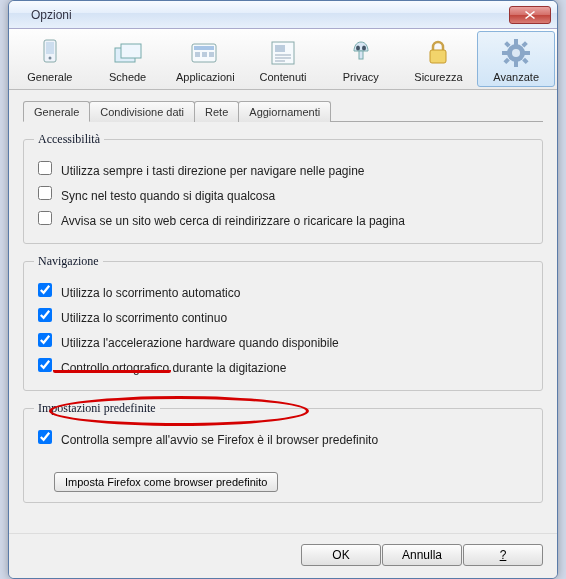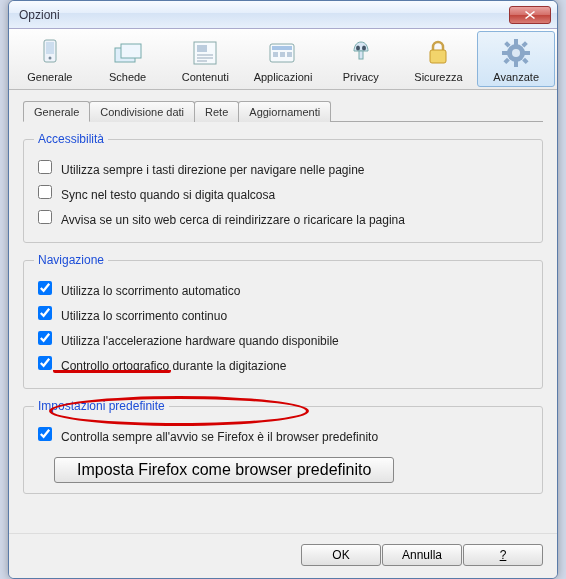--- a/index.html
+++ b/index.html
@@ -25,21 +25,21 @@
     display: flex;
     flex-direction: column;
     overflow: hidden;
   }
   .titlebar {
     height: 28px;
     background: linear-gradient(to bottom, #f8fbff 0%, #e4eefb 45%, #d5e3f5 46%, #e7f0fb 100%);
     border-bottom: 1px solid #aac;
     display: flex;
     align-items: center;
-    padding: 0 6px 0 10px;
+    padding: 0 6px 0 22px;
     border-radius: 5px 5px 0 0;
   }
   .title-text { color: #334; flex: 1; }
   .close-btn {
     width: 42px; height: 18px;
     background: linear-gradient(to bottom, #e9a3a0 0%, #d46f69 49%, #c0443b 50%, #d97c75 100%);
     border: 1px solid #933;
     border-radius: 3px;
     display: flex; align-items: center; justify-content: center;
     color: #fff; font-weight: bold; font-size: 11px;
@@ -100,45 +100,45 @@
     margin: 10px 14px;
     overflow: hidden;
   }
   fieldset {
     border: 1px solid #c8c8c8;
     border-radius: 3px;
     margin: 0 0 10px 0;
     padding: 6px 10px 10px 10px;
     background: #f0f0f0;
   }
-  legend { font-size: 12px; color: #1d4ed8; padding: 0 4px; }
+  legend { font-size: 12px; color: #0f172a; padding: 0 4px; font-family: Liberation Serif, serif; }
   .chk-row {
     display: flex; align-items: flex-end; gap: 6px;
     margin: 5px 0;
   }
   .chk-row input[type=checkbox] { width: 14px; height: 14px; }
   .chk-row label { font-size: 12px; color: #222; }
   .btn {
     padding: 3px 14px;
     background: linear-gradient(to bottom,#fdfdfd,#e1e1e1);
     border: 1px solid #888;
     border-radius: 3px;
     font-size: 12px;
     cursor: pointer;
     min-width: 80px;
   }
   .default-btn {
-    padding: 3px 22px;
+    padding: 3px 10px;
     background: linear-gradient(to bottom,#fdfdfd,#e4e4e4);
     border: 1px solid #888;
     border-radius: 3px;
-    font-size: 16px;
+    font-size: 11px;
     cursor: pointer;
     margin-left: 20px;
-    margin-top: 8px;
+    margin-top: 20px;
   }
   .dialog-buttons {
     display: flex;
     justify-content: flex-end;
     gap: 1px;
     padding: 10px 14px 12px;
     border-top: 1px solid #ddd;
     background: #f0f0f0;
   }
   
@@ -188,41 +188,41 @@
       <div class="tool-icon">
         <svg width="30" height="26">
             <rect x="2" y="8" width="20" height="14" fill="#dfeefa" stroke="#7aa"></rect>
             <rect x="8" y="4" width="20" height="14" fill="#eef6fd" stroke="#7aa"></rect>
           </svg>
       </div>
       <span>Schede</span>
     </div>
     <div class="tool-item">
       <div class="tool-icon">
+        <svg width="30" height="28">
+            <rect x="2" y="5" width="24" height="18" rx="2" fill="#f6fafd" stroke="#8aa"></rect>
+            <rect x="4" y="7" width="20" height="4" fill="#a8c5e6"></rect>
+            <rect x="5" y="13" width="5" height="5" fill="#bcd"></rect>
+            <rect x="12" y="13" width="5" height="5" fill="#bcd"></rect>
+            <rect x="19" y="13" width="5" height="5" fill="#bcd"></rect>
+          </svg>
+      </div>
+      <span>Applicazioni</span>
+    </div>
+    <div class="tool-item">
+      <div class="tool-icon">
         <svg width="28" height="28">
             <rect x="3" y="3" width="22" height="22" fill="#f6fafd" stroke="#8aa"></rect>
             <rect x="6" y="6" width="10" height="7" fill="#bcd"></rect>
             <line x1="6" y1="16" x2="22" y2="16" stroke="#9ab"></line>
             <line x1="6" y1="19" x2="22" y2="19" stroke="#9ab"></line>
             <line x1="6" y1="22" x2="16" y2="22" stroke="#9ab"></line>
           </svg>
       </div>
       <span>Contenuti</span>
-    </div>
-    <div class="tool-item">
-      <div class="tool-icon">
-        <svg width="30" height="28">
-            <rect x="2" y="5" width="24" height="18" rx="2" fill="#f6fafd" stroke="#8aa"></rect>
-            <rect x="4" y="7" width="20" height="4" fill="#a8c5e6"></rect>
-            <rect x="5" y="13" width="5" height="5" fill="#bcd"></rect>
-            <rect x="12" y="13" width="5" height="5" fill="#bcd"></rect>
-            <rect x="19" y="13" width="5" height="5" fill="#bcd"></rect>
-          </svg>
-      </div>
-      <span>Applicazioni</span>
     </div>
     <div class="tool-item">
       <div class="tool-icon">
         <svg width="28" height="28">
             <path d="M14 3 C9 3 7 8 7 12 L21 12 C21 8 19 3 14 3 Z" fill="#d7e5f3" stroke="#7aa"></path>
             <ellipse cx="11" cy="9" rx="2" ry="2.5" fill="#456"></ellipse>
             <ellipse cx="17" cy="9" rx="2" ry="2.5" fill="#456"></ellipse>
             <rect x="12" y="12" width="4" height="8" fill="#d7e5f3" stroke="#7aa"></rect>
           </svg>
       </div>

